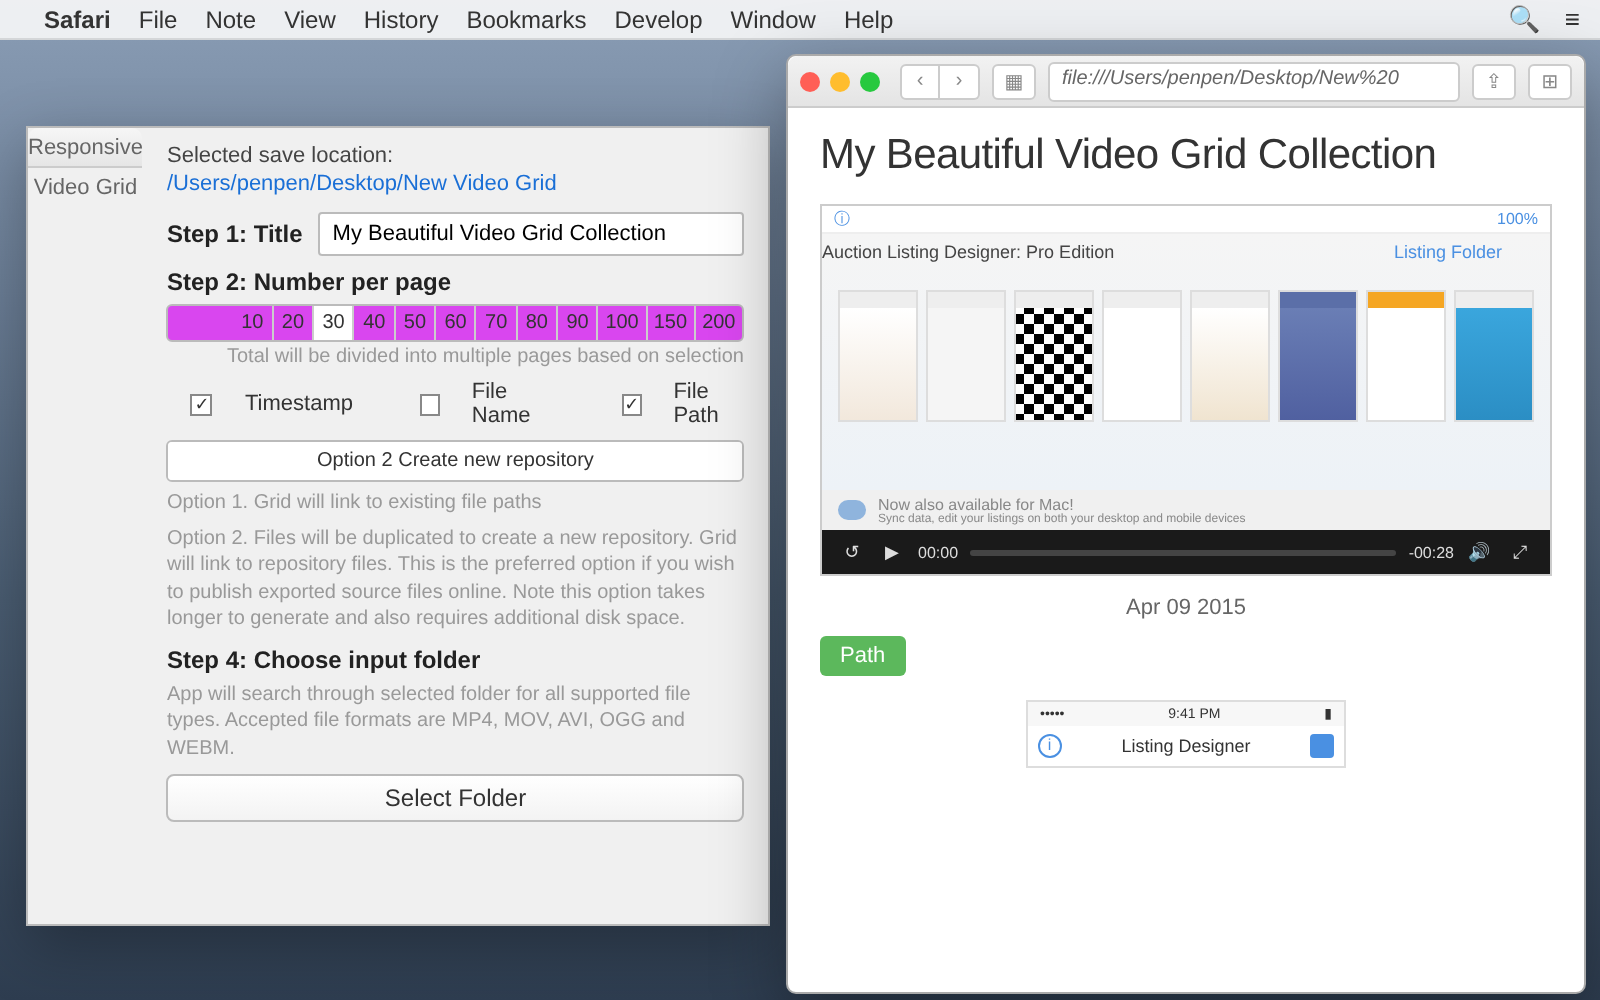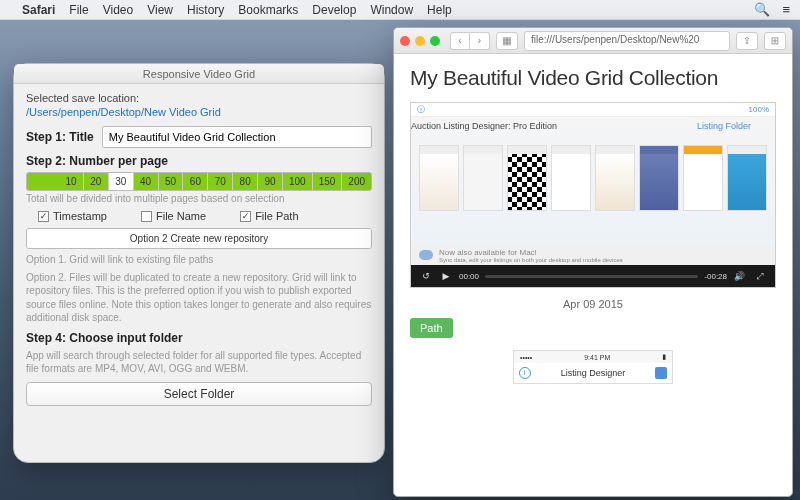--- a/index.html
+++ b/index.html
@@ -15,51 +15,51 @@
       display: flex; align-items: center; padding: 0 10px; font-size: 12px; color: #333;
     }
     .menubar .apple { margin-right: 12px; font-size: 13px; }
     .menubar .item { margin-right: 14px; }
     .menubar .item.bold { font-weight: 600; }
     .menubar .right { margin-left: auto; display: flex; align-items: center; gap: 12px; font-size: 13px; }
 
     
     .win-settings {
       position: absolute; top: 63px; left: 13px; width: 372px; height: 400px;
-      background: #f0f0f0; border: 1px solid #bbb; border-radius: 15px;
+      background: #f0f0f0; border: 1px solid #bbb; border-radius: 0;
       box-shadow: 0 10px 30px rgba(0,0,0,0.3);
-      display: flex; flex-direction: column; font-size: 11px; color: #333;
+      display: flex; flex-direction: row; font-size: 11px; color: #333;
     }
     .win-settings .titlebar {
       height: 20px; background: linear-gradient(#f6f6f6,#e6e6e6);
       border-bottom: 1px solid #ccc; border-radius: 5px 5px 0 0;
       text-align: center; line-height: 20px; font-size: 11px; color: #666;
     }
     .win-settings .content { padding: 8px 12px 10px; overflow: hidden; }
     .label { font-size: 11px; color: #444; margin-bottom: 2px; }
     .path-link { color: #1a6fd6; font-size: 11px; margin-bottom: 8px; }
     .section-h { font-size: 12px; font-weight: 600; color: #222; margin: 6px 0 4px; }
     .row { display: flex; align-items: center; gap: 8px; }
     .title-input {
       flex: 1; height: 22px; border: 1px solid #bbb; background: #fff;
       padding: 0 6px; font-size: 11px; border-radius: 2px;
     }
     .seg {
       display: flex; border: 1px solid #bbb; border-radius: 3px; overflow: hidden;
-      background: #84cc16; margin: 4px 0 2px; padding-left: 32px;
+      background: #d946ef; margin: 4px 0 2px; padding-left: 32px;
     }
     .seg .cell {
       border-right: 1px solid #ccc; padding: 3px 0; font-size: 10px; color: #333;
       text-align: center;
     }
     .seg .cell:last-child { border-right: none; }
     .seg .cell.sel { background: #fff; font-weight: 500; }
-    .hint { font-size: 10px; color: #999; margin: 2px 0 4px; }
+    .hint { font-size: 10px; color: #999; margin: 2px 0 4px; text-align: right; }
     .checks { display: flex; gap: 34px; margin: 6px 0 6px 12px; }
-    .chk { display: flex; align-items: center; gap: 4px; font-size: 11px; }
+    .chk { display: flex; align-items: center; gap: 16px; font-size: 11px; }
     .chk .box { width: 11px; height: 11px; border: 1px solid #888; background: #fff; display: flex; align-items: center; justify-content: center; font-size: 9px; line-height: 1; }
     .chk .box.on::after { content: "✓"; color: #333; }
     .opt-seg {
       display: flex; border: 1px solid #bbb; border-radius: 3px; overflow: hidden;
       background: #fff; margin: 4px 0 2px;
     }
     .opt-seg .oc { flex: 1; padding: 4px 0; text-align: center; border-right: 1px solid #ccc; font-size: 10px; }
     .opt-seg .oc:last-child { border-right: none; }
     .opt-seg .oc.sel { background: #fff; font-weight: 500; }
     .desc { font-size: 10px; color: #999; margin: 4px 0 2px; line-height: 1.35; }
@@ -88,21 +88,21 @@
       height: 18px; border: 1px solid #ccc; border-radius: 3px; background: #fff;
       display: flex; align-items: center; justify-content: center; font-size: 10px; color: #888;
     }
     .nav-group { display: flex; }
     .nav-group .nav-btn { width: 20px; border-radius: 0; }
     .nav-group .nav-btn:first-child { border-radius: 3px 0 0 3px; }
     .nav-group .nav-btn:last-child { border-radius: 0 3px 3px 0; border-left: none; }
     .tb-btn { width: 22px; }
     .addr {
       flex: 1; height: 20px; border: 1px solid #ccc; border-radius: 3px; background: #fff;
-      font-size: 10px; color: #666; padding: 0 6px; line-height: 16px; overflow: hidden; white-space: nowrap;
+      font-size: 10px; color: #666; padding: 0 6px; line-height: 16px; overflow: hidden; white-space: nowrap; font-style: italic;
     }
     .safari-body { flex: 1; padding: 12px 16px; overflow: hidden; color: #333; }
     .page-title { font-size: 21px; font-weight: 400; color: #333; margin-bottom: 12px; letter-spacing: -0.3px; }
     .video-frame {
       width: 100%; background: #000; border: 1px solid #ccc;
     }
     .vf-top {
       height: 14px; background: #fff; display: flex; align-items: center; justify-content: space-between;
       padding: 0 6px; font-size: 8px; color: #4a90e2; border-bottom: 1px solid #eee;
     }
@@ -158,21 +158,21 @@
     .mini-card .ic { width: 12px; height: 12px; border: 1px solid #4a90e2; border-radius: 50%; font-size: 8px; color: #4a90e2; text-align: center; line-height: 10px; }
     .mini-card .ic2 { width: 12px; height: 12px; background: #4a90e2; border-radius: 2px; }
   </style>
 </head>
 <body>
 
 <div class="menubar">
   <span class="apple"></span>
   <span class="item bold">Safari</span>
   <span class="item">File</span>
-  <span class="item">Video</span>
+  <span class="item">Note</span>
   <span class="item">View</span>
   <span class="item">History</span>
   <span class="item">Bookmarks</span>
   <span class="item">Develop</span>
   <span class="item">Window</span>
   <span class="item">Help</span>
   <div class="right">
     <span>🔍</span>
     <span>≡</span>
   </div>

